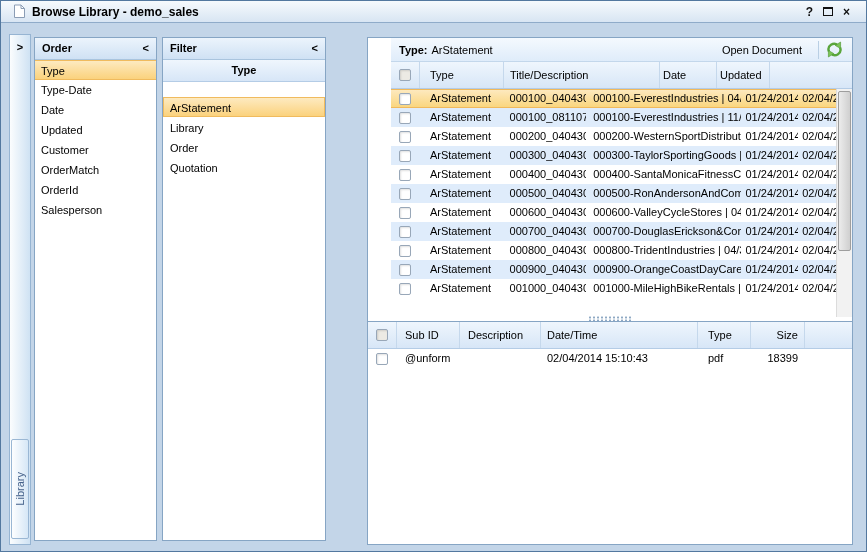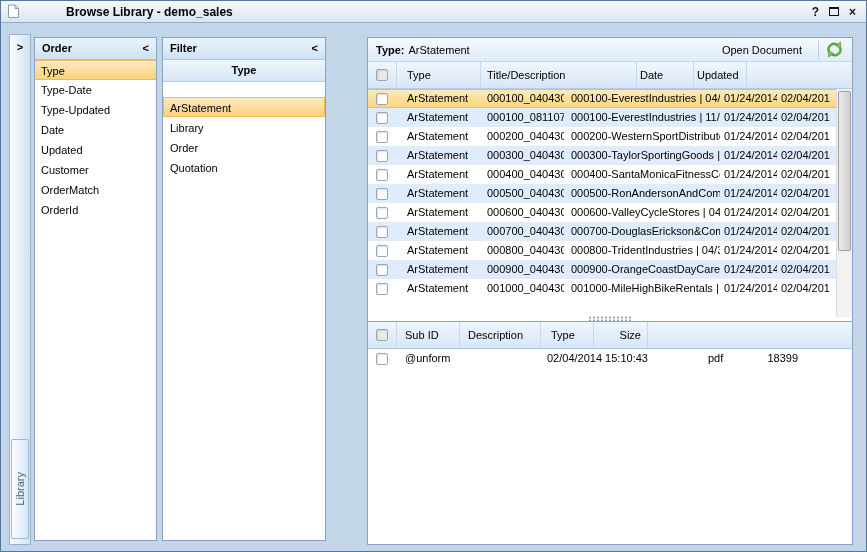--- a/index.html
+++ b/index.html
@@ -15,21 +15,21 @@
   .window {
     position:absolute; inset:0;
     border:1px solid #53789f;
     background:#c3d5e8;
   }
   
   .titlebar {
     position:absolute; top:0; left:0; right:0; height:22px;
     background:linear-gradient(#f6fafd,#d8e5f3);
     border-bottom:1px solid #8fabc9;
-    display:flex; align-items:center; padding:0 6px;gap:40px;
+    display:flex; align-items:center; padding:0 12px;
   }
   .titlebar .title { font-weight:bold; font-size:12px; margin-left:6px; }
   .win-controls { margin-left:auto; display:flex; align-items:center; gap:10px; padding-right:4px;}
   .win-btn { font-weight:bold; font-size:12px; color:#111; cursor:default; line-height:14px; }
   .max-glyph { display:inline-block; width:10px; height:9px; border:1px solid #111; border-top:2px solid #111; }
   
   .left-strip {
     position:absolute; left:8px; top:33px; width:22px; height:511px;
     background:linear-gradient(to right,#fbfdfe,#cfe2f3);
     border:1px solid #96b4d2;
@@ -64,21 +64,21 @@
   }
   .filter-colhead {
     height:22px; line-height:21px; text-align:center; font-weight:bold;
     background:linear-gradient(#eff6fd,#d7e6f7);
     border-bottom:1px solid #b4cce6;
   }
   .filter-gap { height:15px; }
   .filter-panel .list-item { border:1px solid transparent; }
   .filter-panel .list-item.selected { border:1px solid #f0bb5e; }
   
-  .results-panel { left:366px; top:36px; width:486px; height:326px; }
+  .results-panel { left:366px; top:36px; width:486px; height:326px;padding-left:23px; }
   .toolbar {
     height:24px; display:flex; align-items:center; padding:0 8px;
     background:linear-gradient(#f4f9fe,#dfecfa);
     border-bottom:1px solid #c3d7eb;
   }
   .toolbar .tlabel { font-weight:bold; margin-right:4px; }
   .toolbar-right { margin-left:auto; display:flex; align-items:center; }
   .open-doc { padding:0 10px; }
   .tool-sep { width:1px; height:18px; background:#b9cfe4; margin:0 6px; }
   .refresh { width:19px; height:17px; display:inline-block; }
@@ -184,26 +184,26 @@
   </div>
 
   <div class="panel order-panel">
     <div class="panel-header">
       <span>Order</span>
       <span class="chev">&lt;</span>
     </div>
     <div id="order-list">
         <div class="list-item selected"><span>Type</span></div>
         <div class="list-item"><span>Type-Date</span></div>
-        <div class="list-item"><span>Type-Updated</span></div>
         <div class="list-item"><span>Date</span></div>
         <div class="list-item"><span>Updated</span></div>
         <div class="list-item"><span>Customer</span></div>
         <div class="list-item"><span>OrderMatch</span></div>
         <div class="list-item"><span>OrderId</span></div>
+        <div class="list-item"><span>Salesperson</span></div>
       </div>
   </div>
 
   <div class="vsplit vsplit1"></div>
 
   <div class="panel filter-panel">
     <div class="panel-header">
       <span>Filter</span>
       <span class="chev">&lt;</span>
     </div>
@@ -380,20 +380,21 @@
     <div class="grip"></div>
   </div>
 
   <div class="panel details-panel">
     <div class="grid-header">
       <div class="gh-cell d0 cbox-cell">
           <span class="cb head"></span>
         </div>
       <div class="gh-cell d1">Sub ID</div>
       <div class="gh-cell d2">Description</div>
+      <div class="gh-cell d3">Date/Time</div>
       <div class="gh-cell d4">Type</div>
       <div class="gh-cell d5">Size</div>
       <div class="gh-cell d6"></div>
     </div>
     <div class="grid-body" style="height:152px;">
       <div id="details-rows">
           <div class="grid-row">
     <div class="gr-cell d0 cbox-cell">
               <span class="cb"></span>
             </div>

